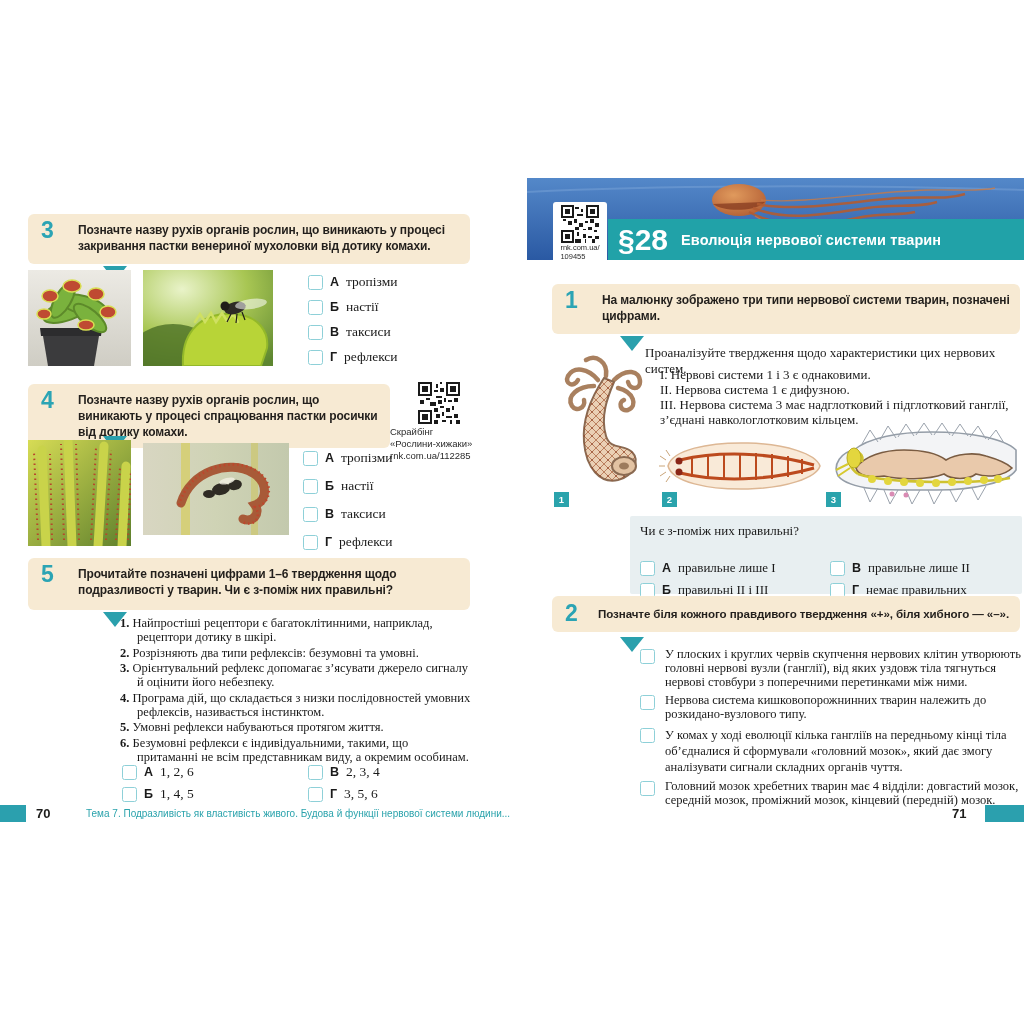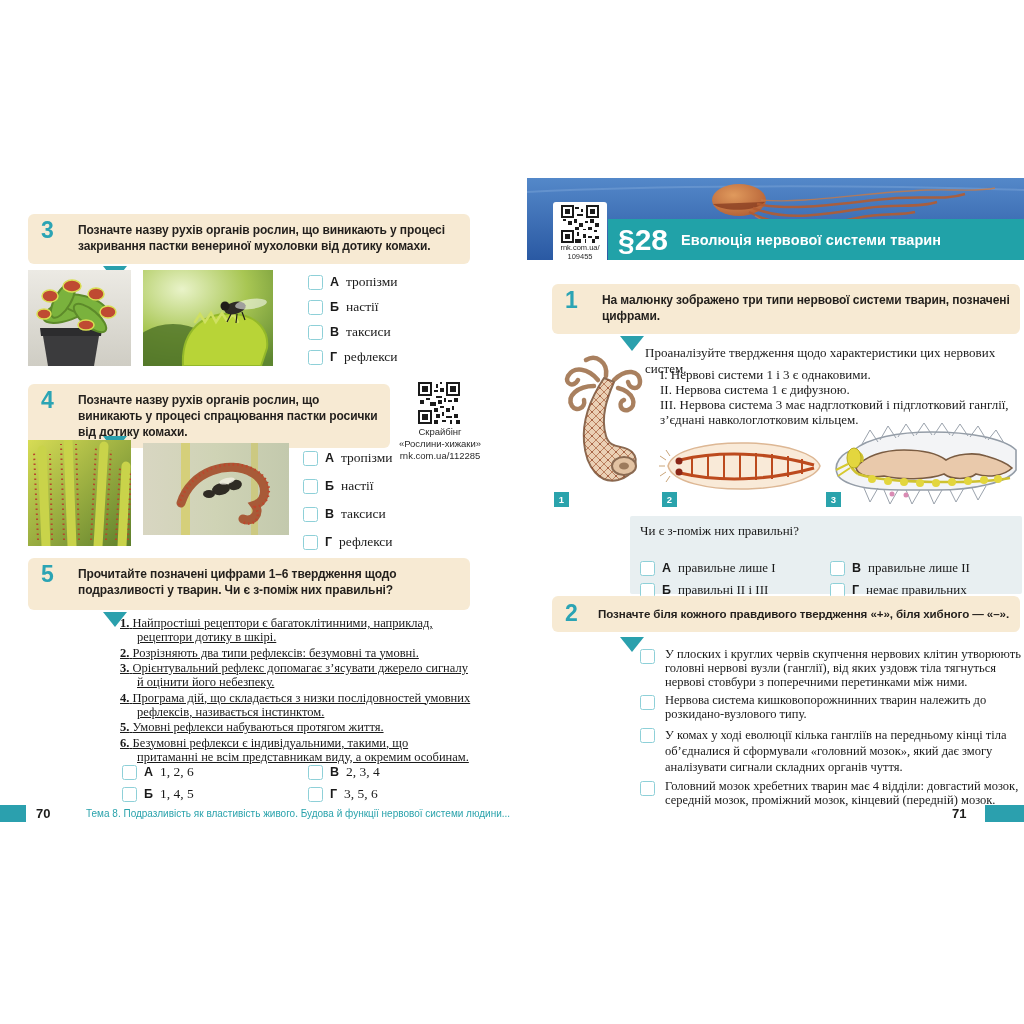--- a/index.html
+++ b/index.html
@@ -12,22 +12,22 @@
   .qprompt{margin:0;font-size:12px;line-height:16px;font-weight:bold;color:#221f1c;letter-spacing:-0.1px;}
   .tri{position:absolute;width:0;height:0;border-left:12px solid transparent;border-right:12px solid transparent;border-top:15px solid #2aa0ad;}
   
   .opts{position:absolute;display:flex;flex-direction:column;}
   .opt{display:flex;align-items:center;gap:7px;}
   .cb{width:13px;height:13px;border:1.6px solid #8ed0d8;border-radius:2.5px;background:#fff;flex:0 0 auto;}
   .letter{font-size:12.5px;font-weight:bold;color:#1a1a1a;}
   .otext{font-family:"Liberation Serif",serif;font-size:13.5px;color:#1a1a1a;}
   
   .serif{font-family:"Liberation Serif",serif;color:#1a1a1a;}
-  .list-item{padding-left:17px;text-indent:-17px;margin-bottom:1.5px;text-decoration:underline;}
-  .qr-caption{text-align:center;font-size:9.5px;line-height:12px;color:#2b2b2b;}
+  .list-item{padding-left:17px;text-indent:-17px;margin-bottom:1.5px;}
+  .qr-caption{text-align:left;font-size:9.5px;line-height:12px;color:#2b2b2b;}
   .footer-bar{position:absolute;background:#2ba0ae;height:17px;}
   .pagenum{position:absolute;font-size:13px;font-weight:bold;color:#1d1d1b;}
   .theme{position:absolute;font-size:10px;color:#2ba3ac;}
   
   .banner{position:absolute;left:527px;top:178px;width:423px;height:82px;background:linear-gradient(#4f83c6,#2d5ca6);overflow:visible;}
   .banner-sea{position:absolute;left:0;top:0;width:497px;height:82px;overflow:hidden;}
   .band{position:absolute;left:81px;top:41px;width:416px;height:41px;background:#21a2a8;display:flex;align-items:center;}
   .para-sign{font-size:30px;font-weight:bold;color:#ffffff;margin-left:10px;line-height:1;}
   .band-title{font-size:14.5px;font-weight:bold;color:#ffffff;margin-left:13px;letter-spacing:0.1px;}
   .qrcard{position:absolute;left:553px;top:202px;width:54px;height:64px;background:#ffffff;border-radius:3px;
@@ -273,21 +273,21 @@
         </div>
       <div class="opt">
           <span class="cb"></span>
           <b class="letter">Г</b>
           <span class="otext">3, 5, 6</span>
         </div>
     </div>
 
     <div class="footer-bar" style="left:0;top:805px;width:26px;"></div>
     <div class="pagenum" style="left:36px;top:806px;">70</div>
-    <div class="theme" style="left:86px;top:808px;">Тема 8. Подразливість як властивість живого. Будова й функції нервової системи людини...</div>
+    <div class="theme" style="left:86px;top:808px;">Тема 7. Подразливість як властивість живого. Будова й функції нервової системи людини...</div>
   </section>
 
   <section class="abs" style="left:512px;top:0;width:512px;height:1024px;">
 
     <div class="banner" style="left:15px;">
       <div class="banner-sea">
         <svg width="497" height="82" viewBox="0 0 497 82">
           <defs>
             <linearGradient id="sea" x1="0" y1="0" x2="0" y2="1">
                 <stop offset="0" stop-color="#5488c9"></stop>

